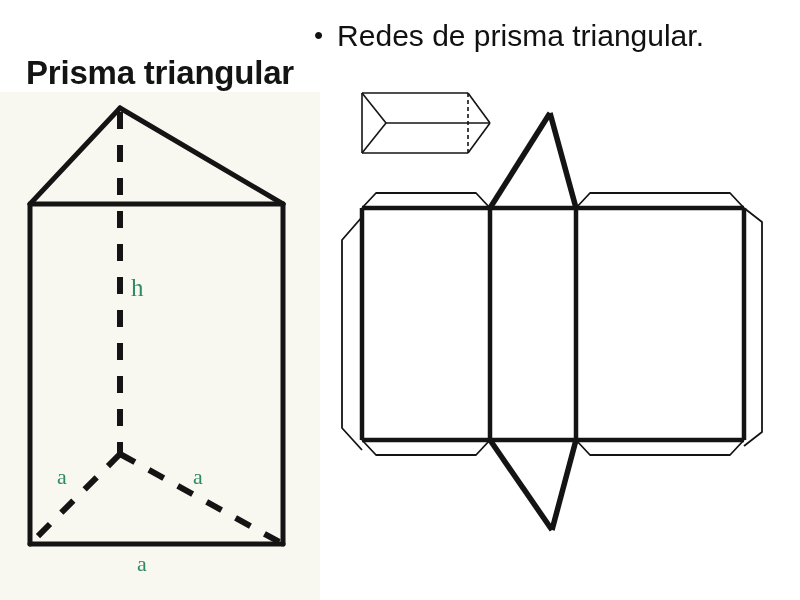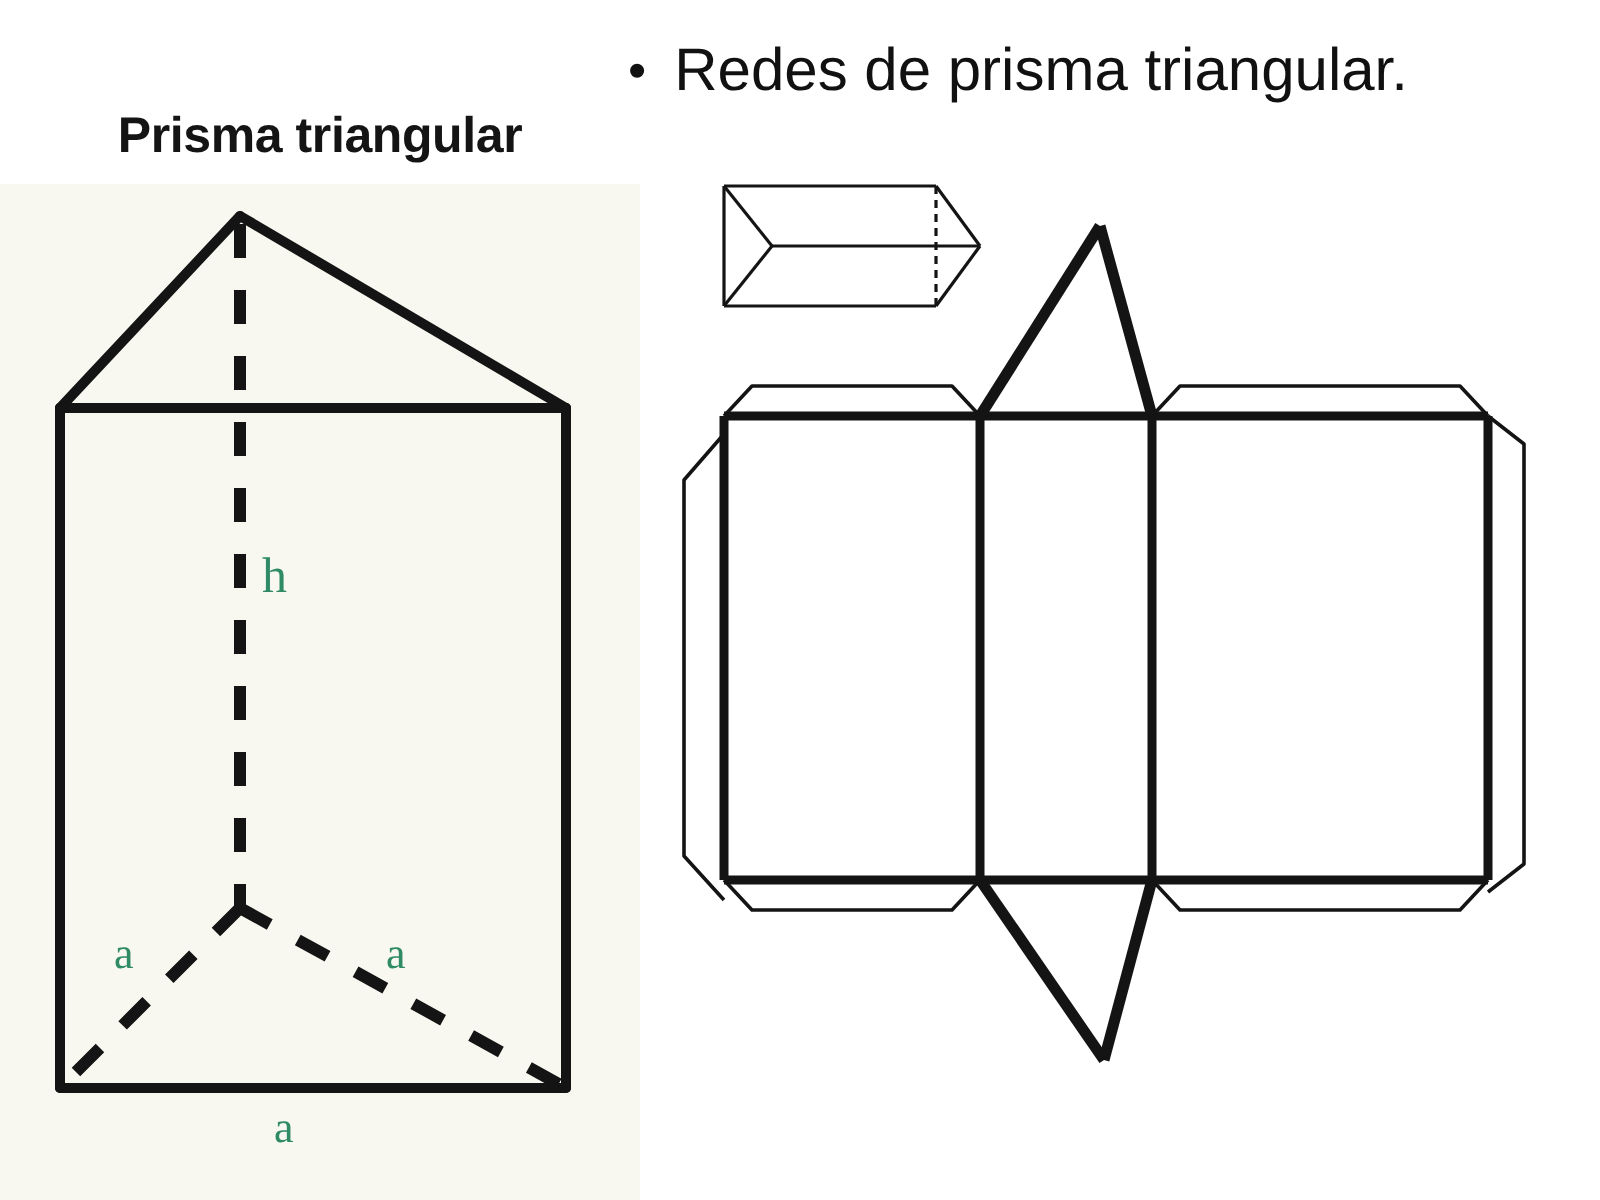--- a/index.html
+++ b/index.html
@@ -20,21 +20,21 @@
     background: #ffffff;
   }
 
   
   #left-figure-title {
     position: absolute;
     left: 0px;
     top: 56px;
     width: 320px;
     text-align: center;
-    font-size: 25px;
+    font-size: 33px;
     font-weight: bold;
     color: #141414;
     letter-spacing: -0.2px;
     line-height: 1;
   }
   #left-figure-panel {
     position: absolute;
     left: 0px;
     top: 92px;
     width: 320px;

